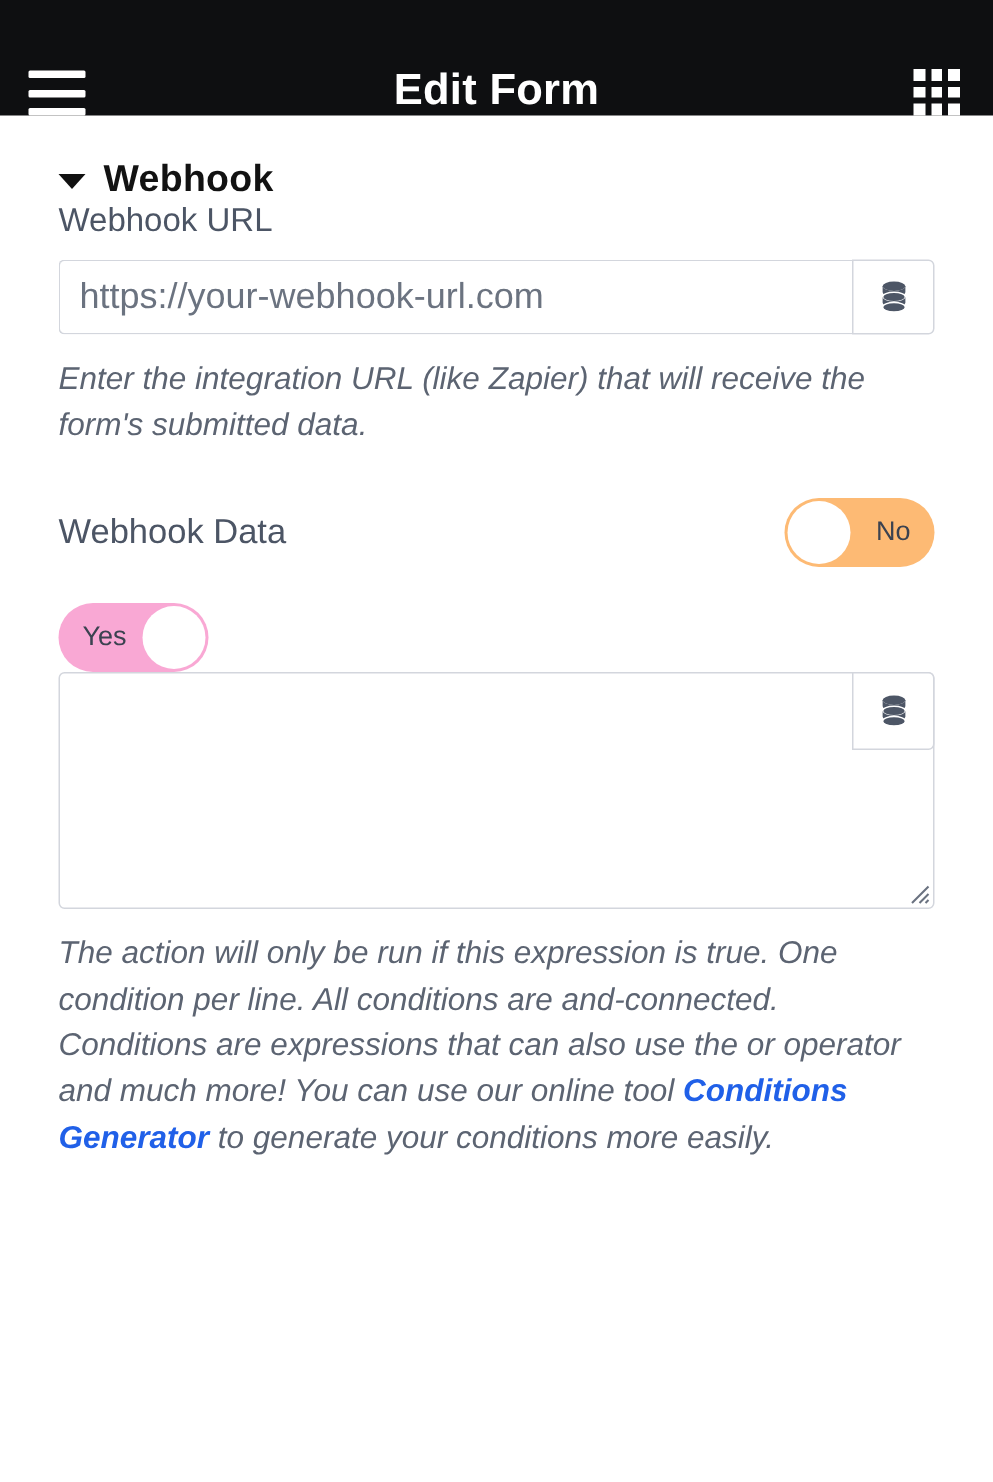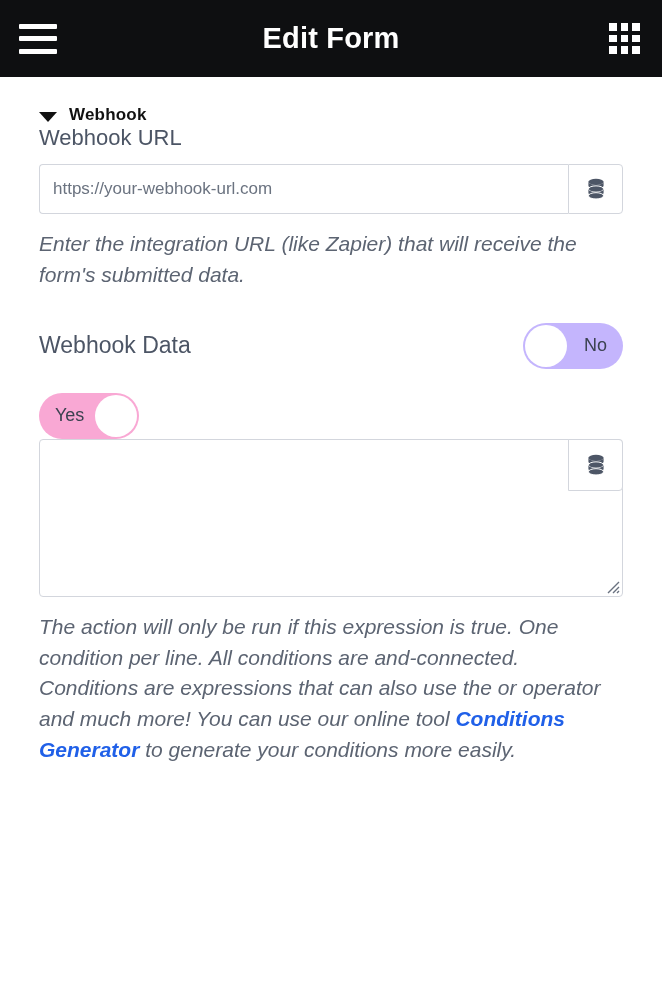--- a/index.html
+++ b/index.html
@@ -11,21 +11,21 @@
     font-family: "Liberation Sans", sans-serif;
     overflow: hidden;
   }
 
   
   .appbar {
     position: relative;
     height: 77px;
     background: #0e0f11;
     display: flex;
-    align-items: center;
+    align-items: flex-end;
     justify-content: space-between;
     padding: 0 22px 0 19px;
   }
   .hamburger {
     width: 38px;
     height: 30px;
     display: flex;
     flex-direction: column;
     justify-content: space-between;
     cursor: pointer;
@@ -77,21 +77,21 @@
     cursor: pointer;
   }
   .caret {
     width: 0; height: 0;
     border-left: 9px solid transparent;
     border-right: 9px solid transparent;
     border-top: 10px solid #111111;
     margin-top: 3px;
   }
   .section-title {
-    font-size: 17px;
+    font-size: 25px;
     font-weight: bold;
     color: #121212;
     letter-spacing: 0.2px;
   }
 
   .content {
     padding: 0 39px;
   }
 
   .field-label {
@@ -106,21 +106,21 @@
     display: flex;
     width: 100%;
     height: 50px;
   }
   .input-group .txt {
     flex: 1;
     border: 1px solid #d3d6dd;
     border-radius: 4px 0 0 4px;
     border-right: none;
     font-family: "Liberation Sans", sans-serif;
-    font-size: 17px;
+    font-size: 24px;
     color: #5e6673;
     padding: 0 13px;
     outline: none;
     background: #ffffff;
   }
   .input-group .txt::placeholder { color: #6b7380; }
   .addon-btn {
     width: 55px;
     border: 1px solid #d3d6dd;
     border-radius: 0 4px 4px 0;
@@ -168,21 +168,21 @@
   .switch {
     position: relative;
     width: 100px;
     height: 46px;
     border-radius: 23px;
     cursor: pointer;
     display: flex;
     align-items: center;
     flex: none;
   }
-  .switch.off { background: #c4b5fd; justify-content: flex-end; }
+  .switch.off { background: #fdba74; justify-content: flex-end; }
   .switch.on  { background: #f9a8d4; justify-content: flex-start; }
   .switch .state {
     font-size: 18px;
     color: #3b4250;
     padding: 0 16px;
     user-select: none;
   }
   .switch .knob {
     position: absolute;
     top: 2px;

